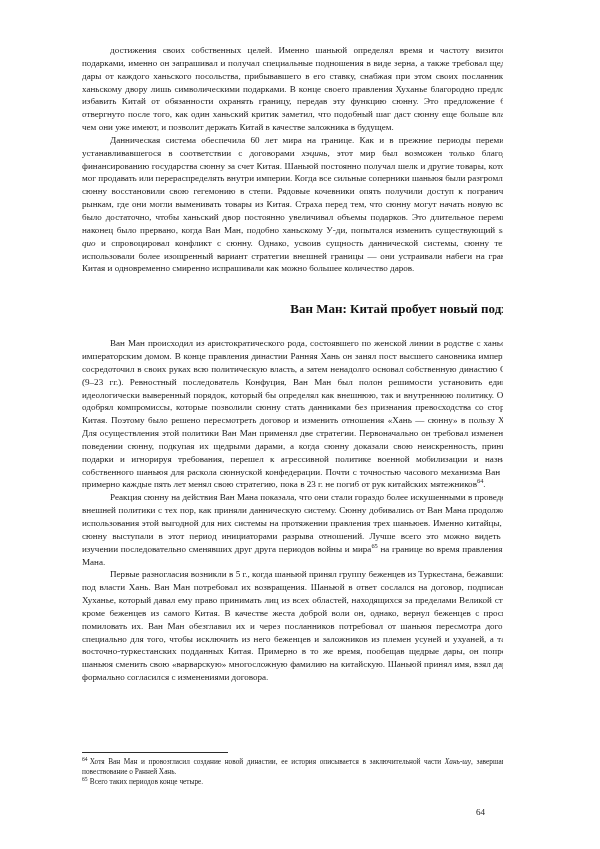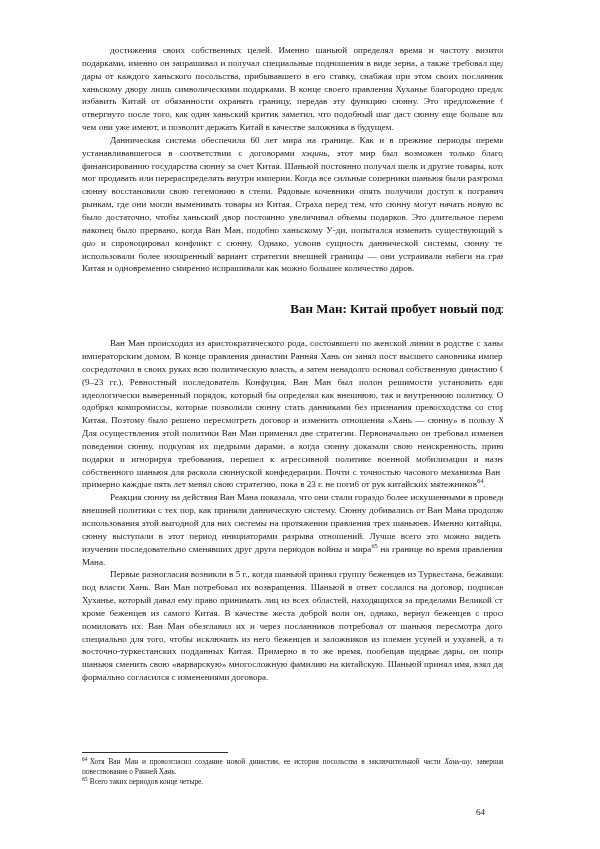--- a/index.html
+++ b/index.html
@@ -120,20 +120,20 @@
     <p class="para"><span>Реакция сюнну на действия Ван Мана показала, что они стали гораздо более искушенными в проведении внешней политики с тех пор, как приняли данническую систему. Сюнну добивались от Ван Мана продолжения использования этой выгодной для них системы на протяжении правления трех шаньюев. Именно китайцы, а не сюнну выступали в этот период инициаторами разрыва отношений. Лучше всего это можно видеть при изучении последовательно сменявших друг друга периодов войны и мира</span><sup class="fnref">65</sup><span> на границе во время правления Ван Мана.</span></p>
 
     <p class="para">Первые разногласия возникли в 5 г., когда шаньюй принял группу беженцев из Туркестана, бежавших из-под власти Хань. Ван Ман потребовал их возвращения. Шаньюй в ответ сослался на договор, подписанный Хуханье, который давал ему право принимать лиц из всех областей, находящихся за пределами Великой стены, кроме беженцев из самого Китая. В качестве жеста доброй воли он, однако, вернул беженцев с просьбой помиловать их. Ван Ман обезглавил их и через посланников потребовал от шаньюя пересмотра договора специально для того, чтобы исключить из него беженцев и заложников из племен усуней и ухуаней, а также восточно-туркестанских подданных Китая. Примерно в то же время, пообещав щедрые дары, он попросил шаньюя сменить свою «варварскую» многосложную фамилию на китайскую. Шаньюй принял имя, взял дары и формально согласился с изменениями договора.</p>
 
 
   </div>
 
   <div class="footnotes">
     <div class="fn-rule"></div>
 
-    <p class="footnote"><sup class="fnnum">64</sup><span>Хотя Ван Ман и провозгласил создание новой династии, ее история посольства в заключительной части </span><i class="ital">Хань-шу</i><span>, завершающей повествование о Ранней Хань.</span></p>
+    <p class="footnote"><sup class="fnnum">64</sup><span>Хотя Ван Ман и провозгласил создание новой династии, ее история описывается в заключительной части </span><i class="ital">Хань-шу</i><span>, завершающей повествование о Ранней Хань.</span></p>
 
     <p class="footnote"><sup class="fnnum">65</sup><span>Всего таких периодов конце четыре.</span></p>
   </div>
 
   <div class="page-number">64</div>
 
 </div>
 
 </body></html>

